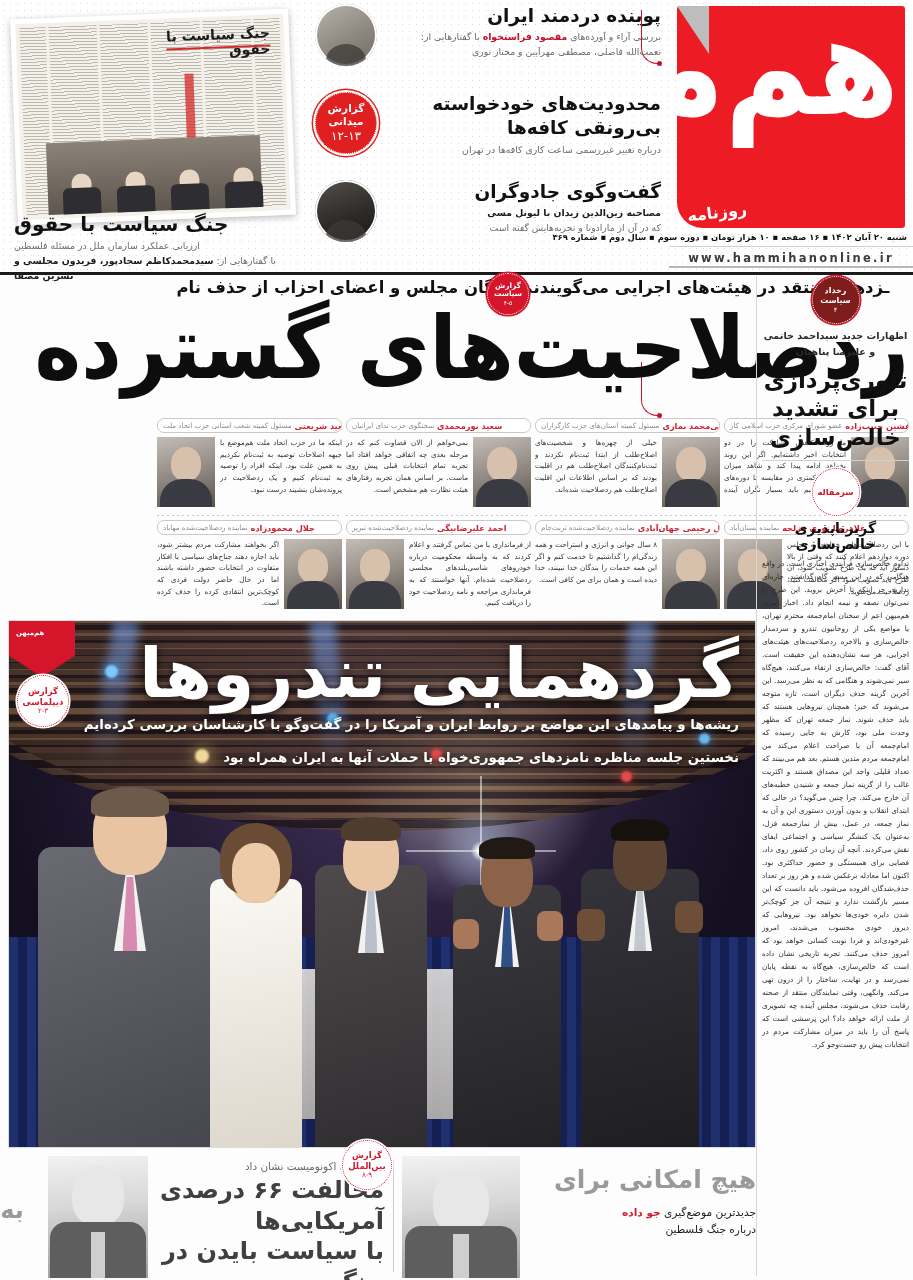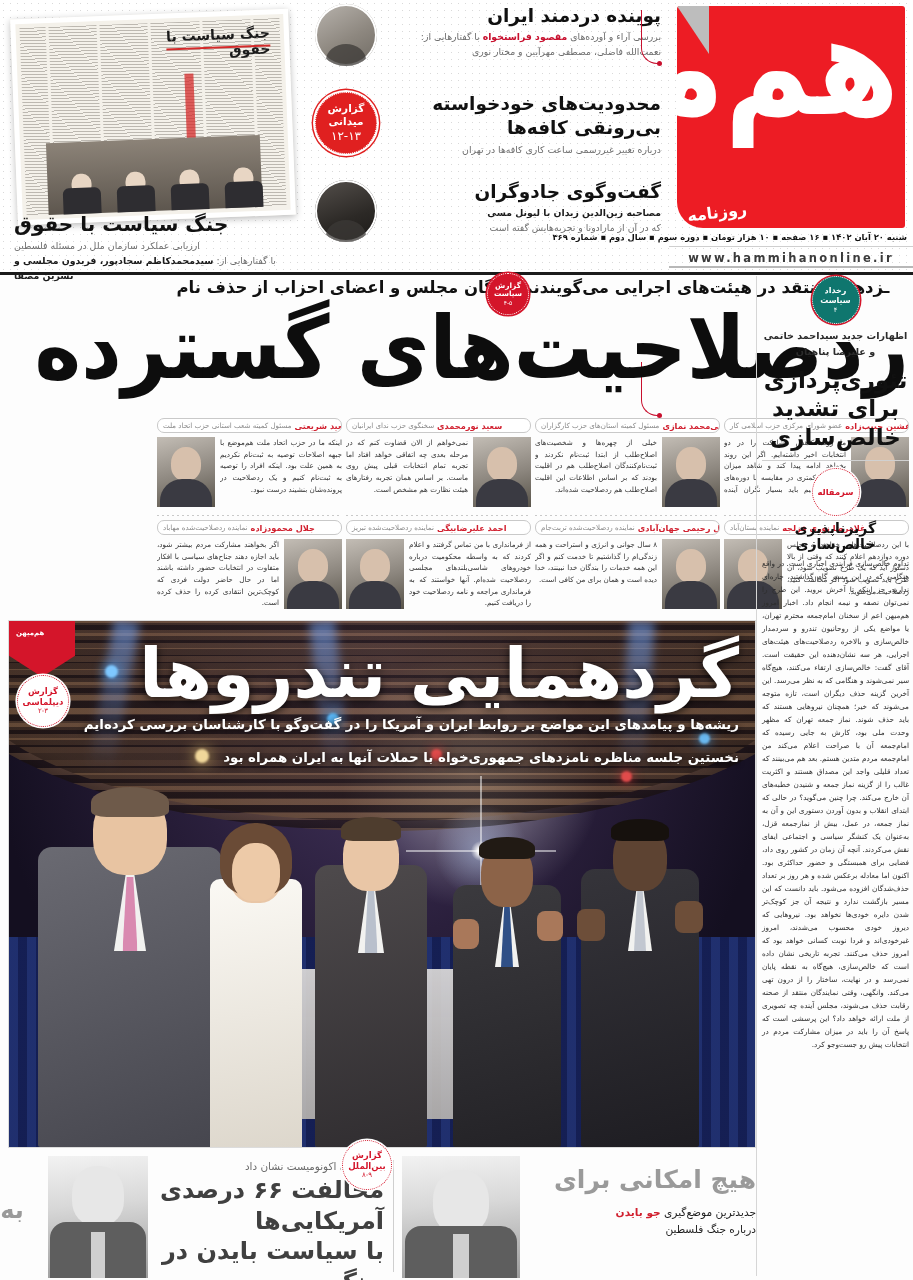--- a/index.html
+++ b/index.html
@@ -345,21 +345,21 @@
   .bz-photo .bt { position: absolute; left: 50%; transform: translateX(-50%);
     background: #cfcfcf; }
   .vdiv { position: absolute; width: 1px; background: #cfcfcf; }
 
   
   .sidecol {
     position: absolute; left: 762px; top: 276px; width: 147px; height: 1000px;
     direction: rtl;
   }
   .sc-badge {
-    width: 48px; height: 48px; border-radius: 50%; background: #0f766e; color: #fff;
+    width: 48px; height: 48px; border-radius: 50%; background: #7f1d1d; color: #fff;
     display: flex; flex-direction: column; align-items: center; justify-content: center;
     font-size: 8px; font-weight: bold; line-height: 1.25; margin: 0 auto 4px auto;
     border: 1.2px dotted #fff; box-shadow: 0 0 0 1.5px #d4152a; text-align: center;
   }
   .sc-badge .num { font-size: 6.6px; font-weight: normal; }
   .sc-kick { font-size: 9.6px; color: #2b2b2b; text-align: center; line-height: 1.7; font-weight: bold; }
   .sc-title {
     font-size: 23px; font-weight: bold; color: #111; text-align: center;
     line-height: 1.24; letter-spacing: -0.8px; margin-top: 5px;
   }
@@ -653,21 +653,21 @@
       <span>دیپلماسی</span>
       <span class="num">۲-۳</span>
     </div>
   </div>
 
   <div class="bottomrow">
 
     <div class="bz" style="right:0; top:8px; width:232px;">
       <div class="bz-title" style="font-size:25px; color:#9a9a9a;">هیچ امکانی برای</div>
       <div class="bz-sub" style="margin-top:8px;">
-        <span>جدیدترین موضع‌گیری </span><span class="nm">جو بایدن</span><br>
+        <span>جدیدترین موضع‌گیری </span><span class="nm">جو داده</span><br>
         <span>درباره جنگ فلسطین</span>
       </div>
     </div>
     <div class="bz-photo" style="right:236px; top:0; width:118px; height:122px;">
       <div class="bh" style="top:14px; width:56px; height:64px;"></div>
       <div class="bb" style="bottom:0; width:112px; height:52px;"></div>
       <div class="bt" style="bottom:0; width:16px; height:44px;"></div>
     </div>
 
     <div class="vdiv" style="right:362px; top:4px; height:112px;"></div>

